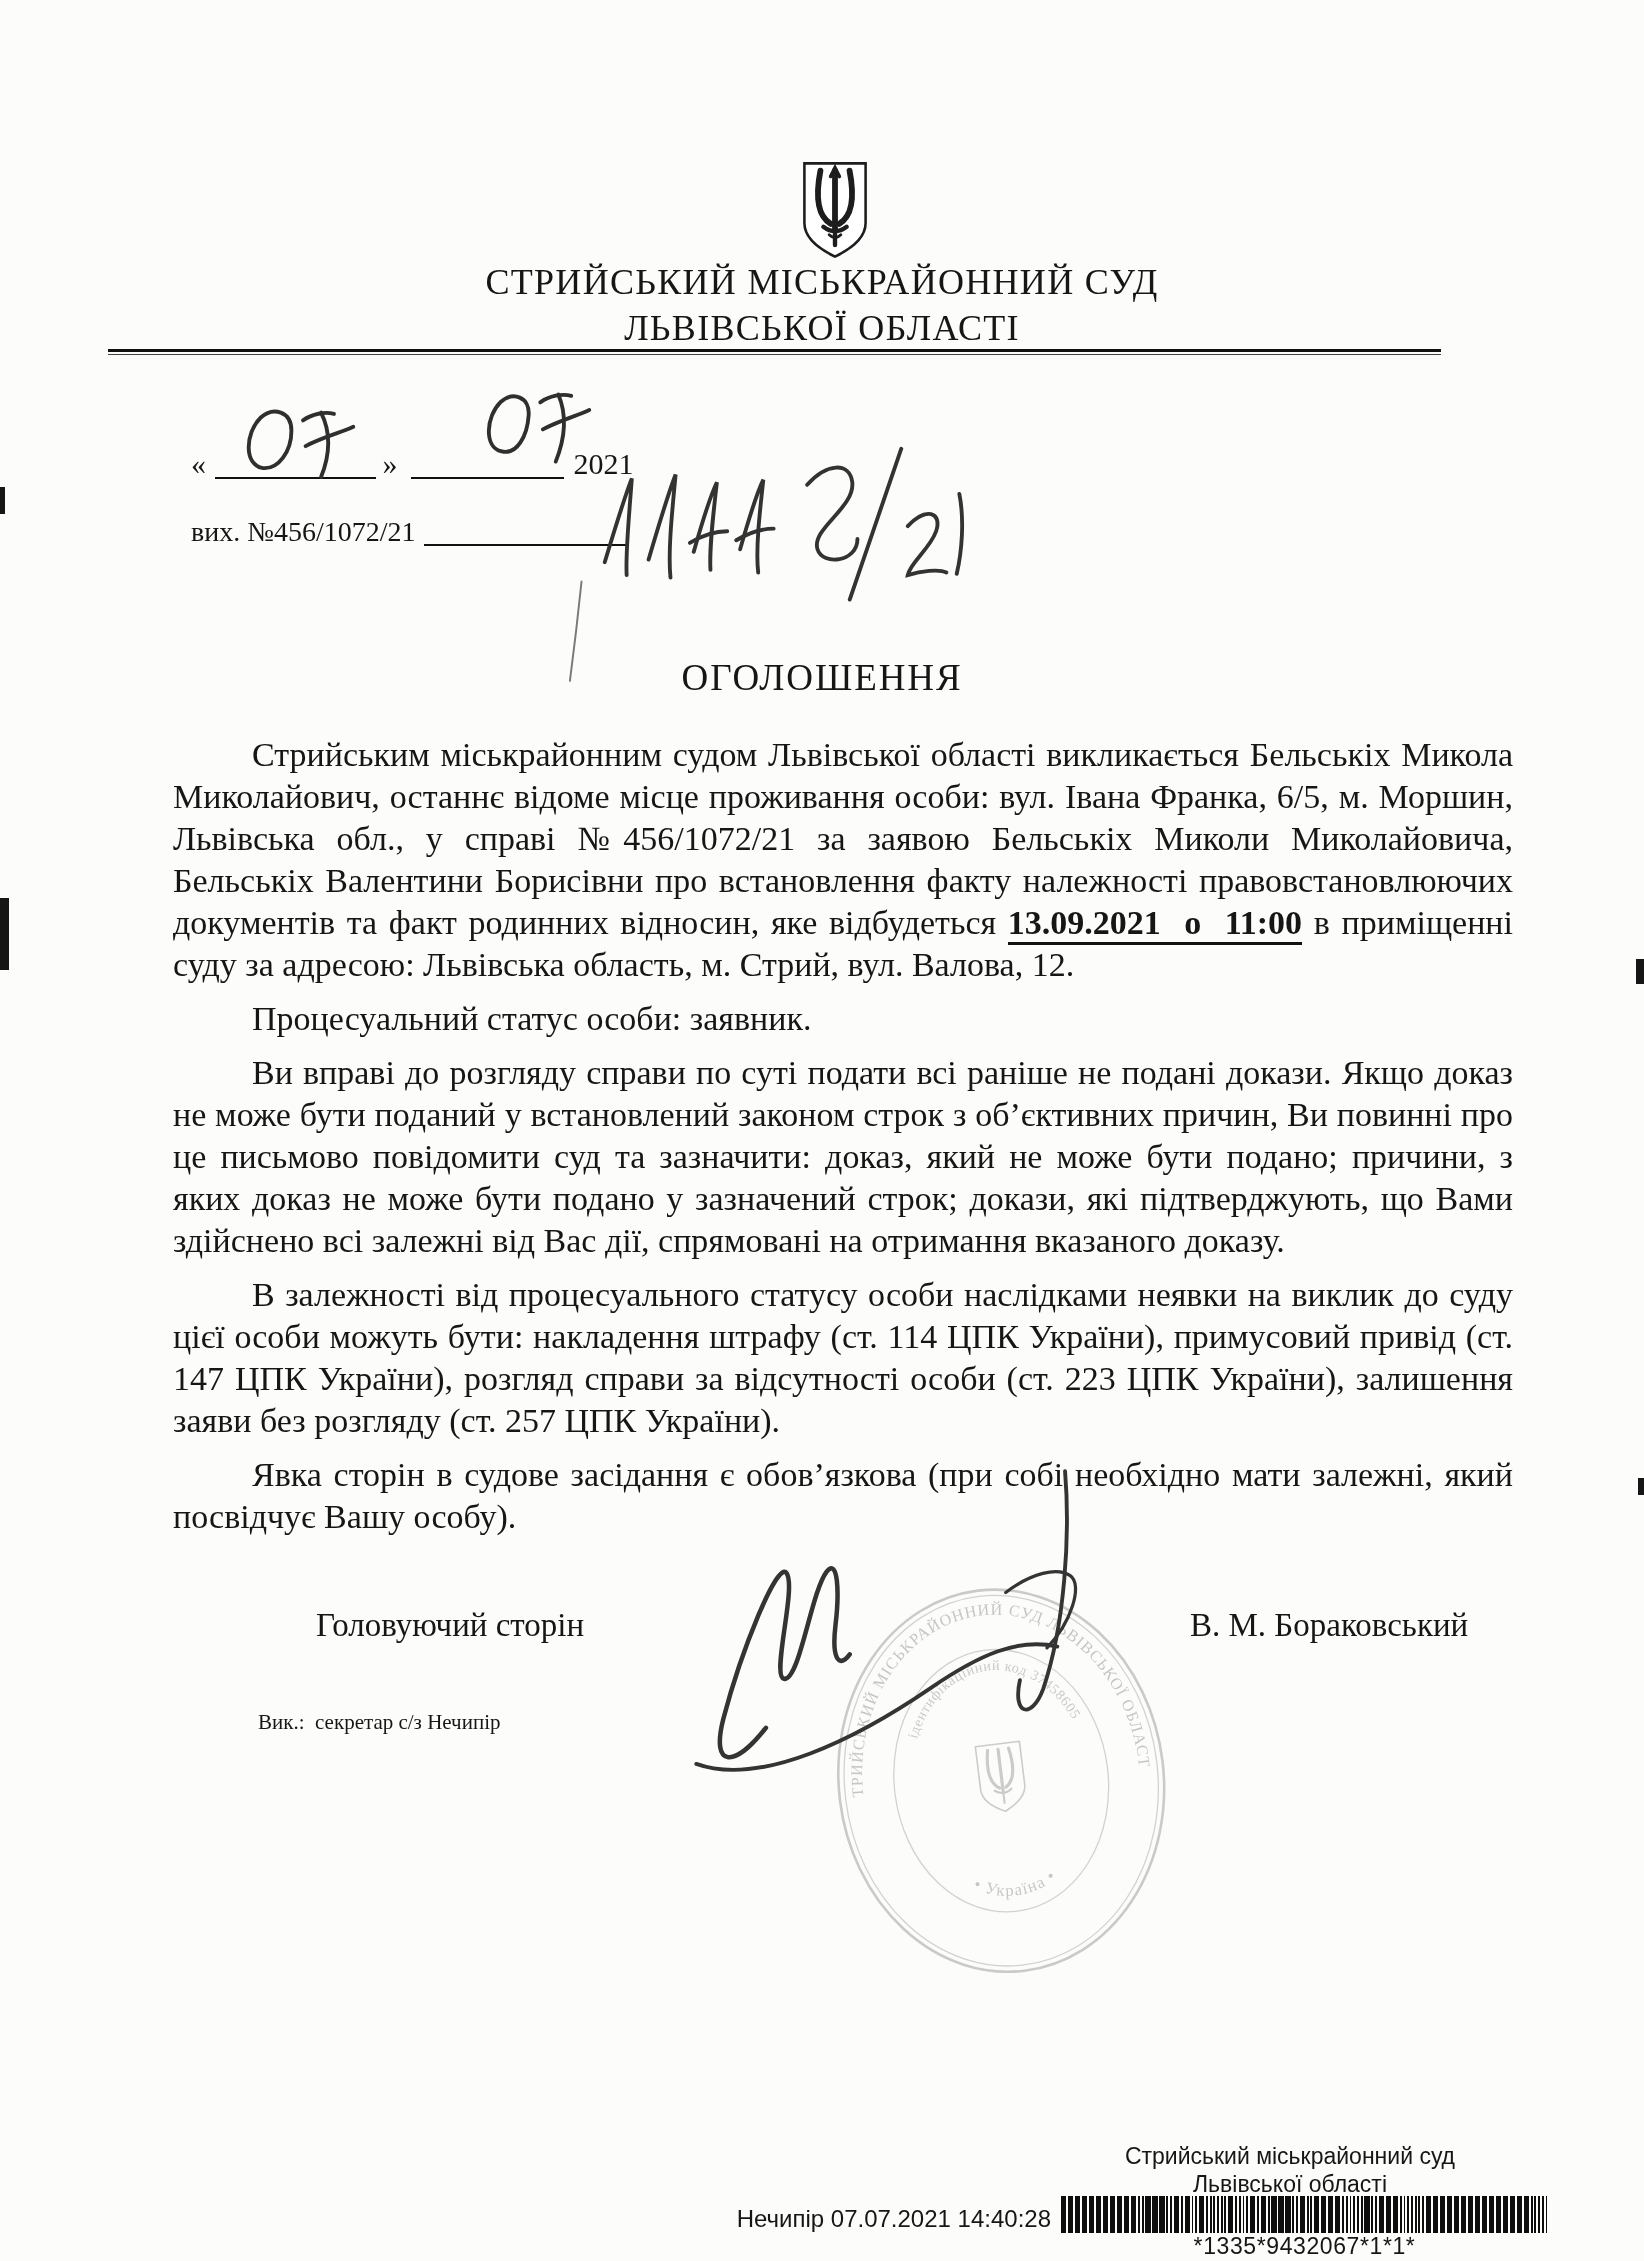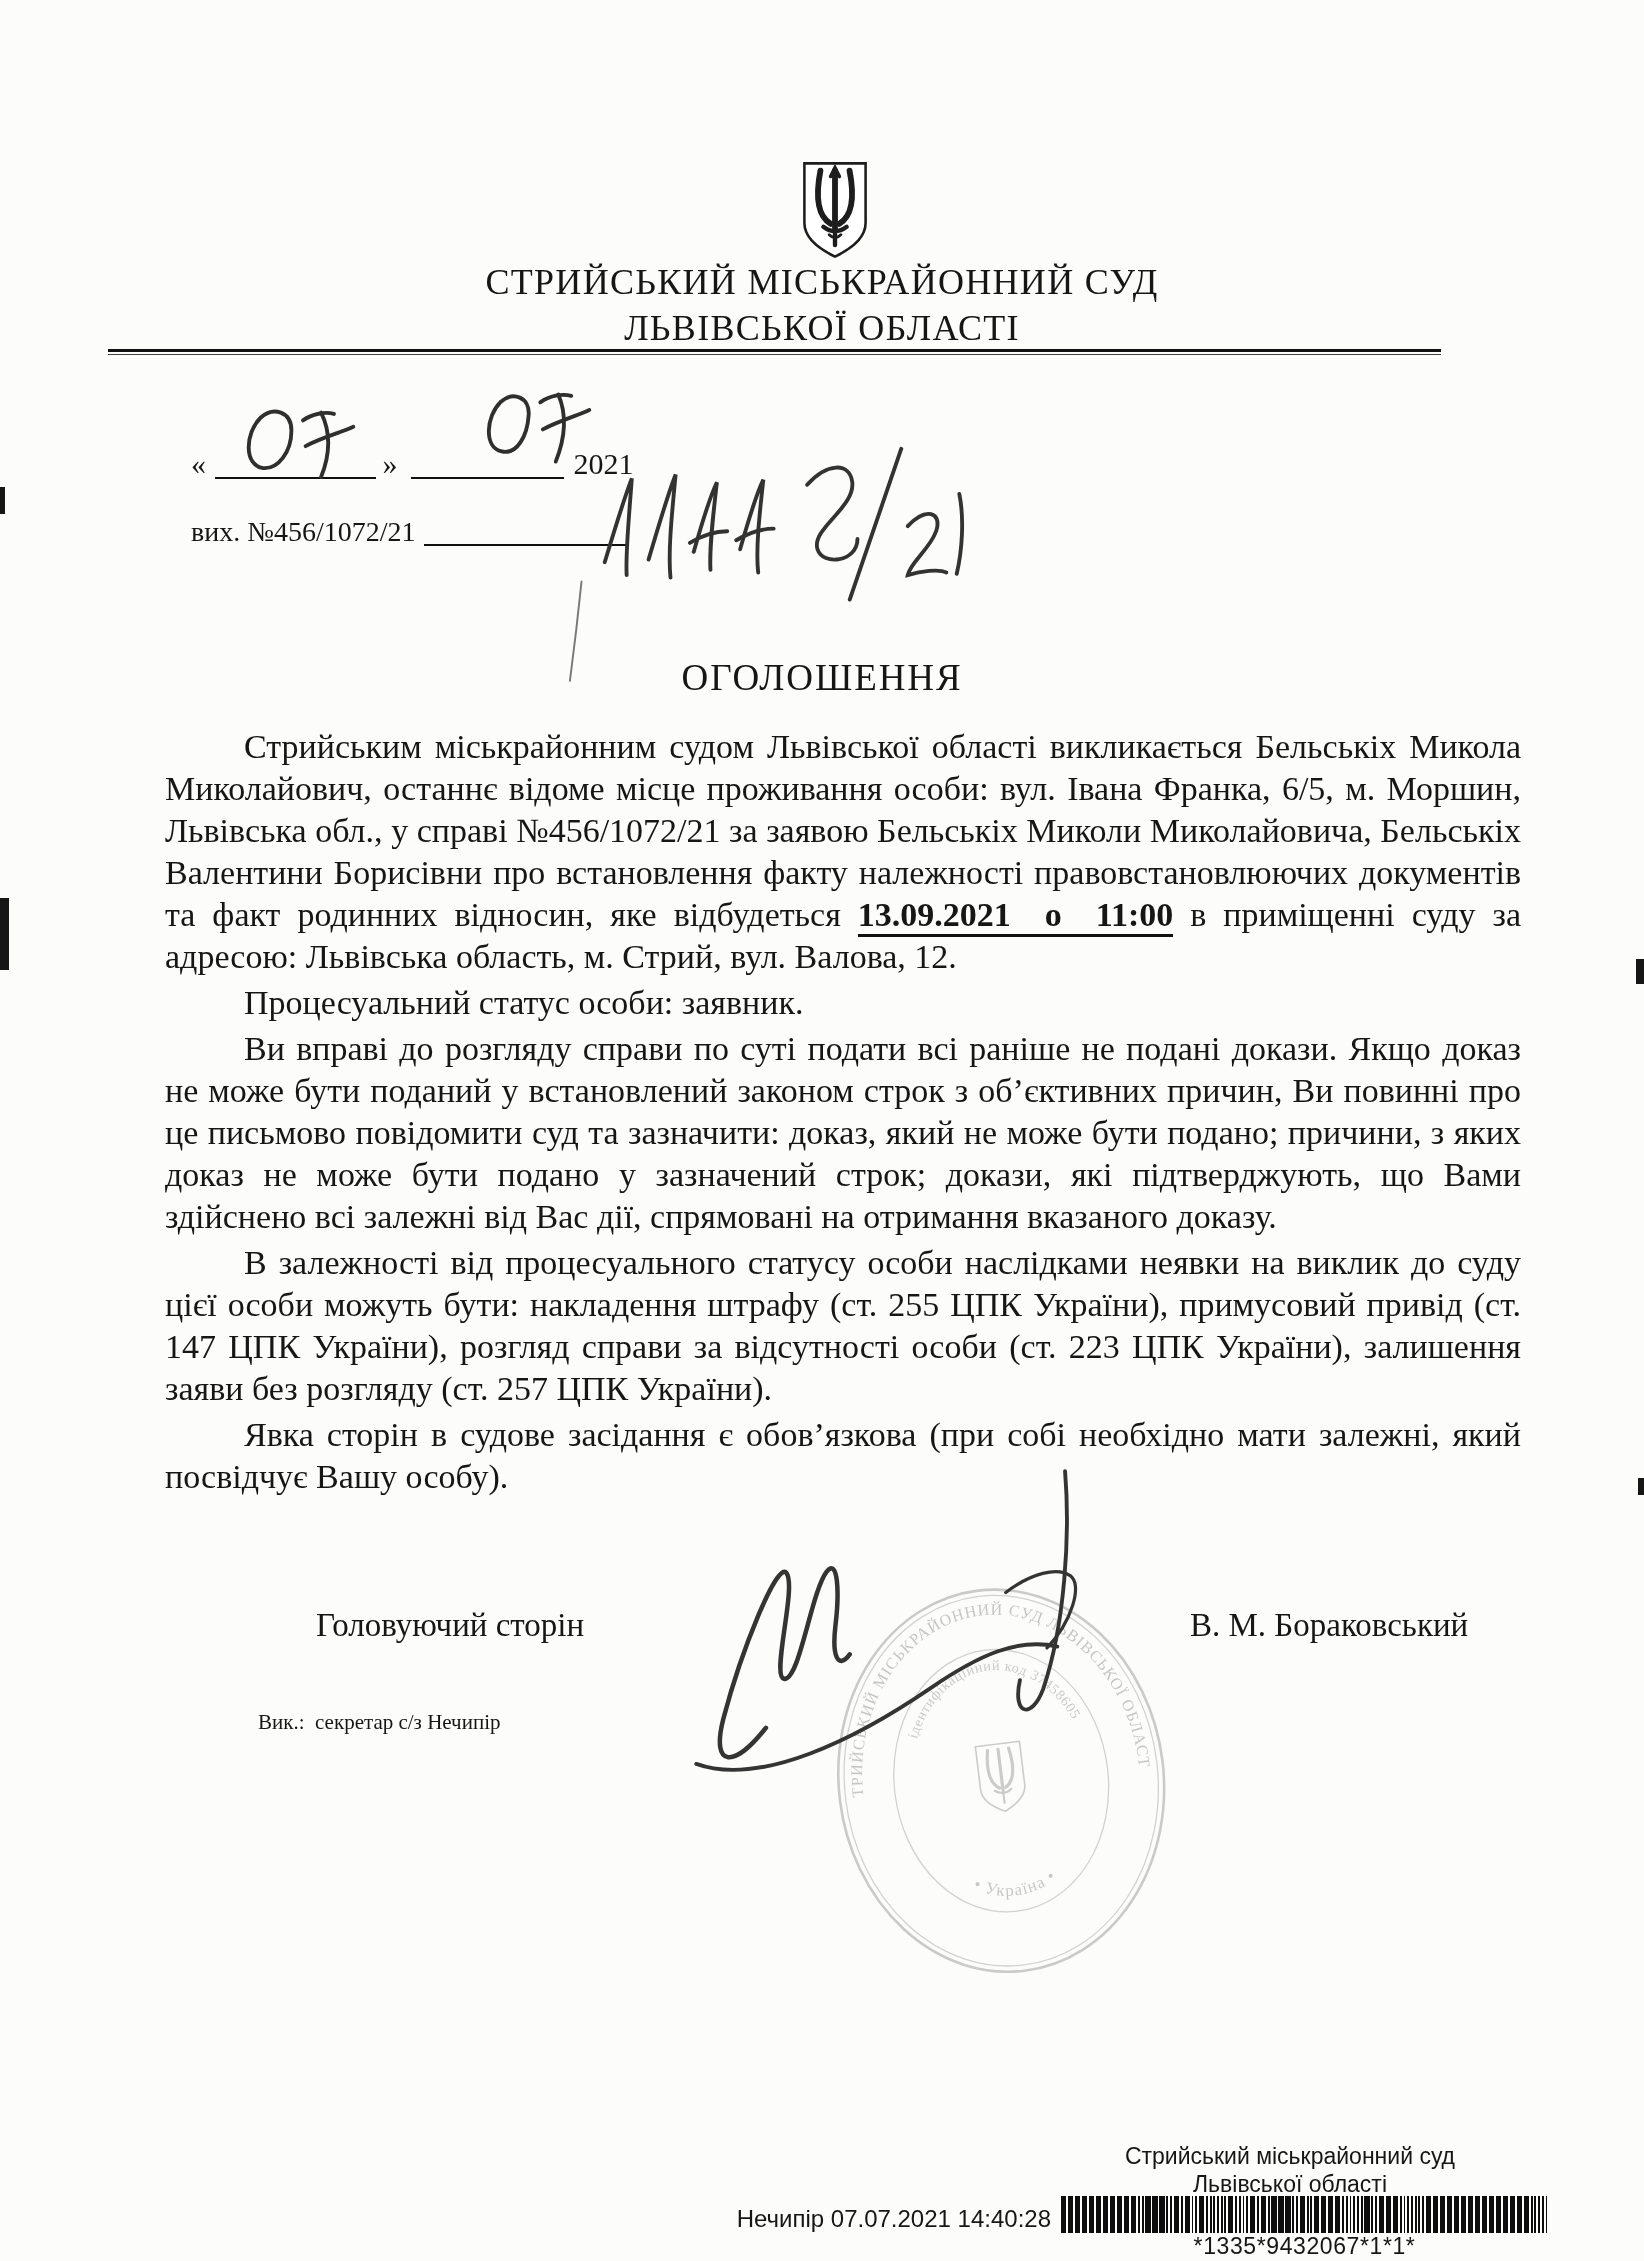--- a/index.html
+++ b/index.html
@@ -36,21 +36,21 @@
 
   
   .doc-title {
     position:absolute; top:656px; left:0; width:100%;
     text-align:center; font-size:37px; letter-spacing:1.9px;
   }
   .body-text {
     position:absolute; left:161px; top:722px; width:1364px;
     font-size:34px; line-height:42px; text-align:justify;
   }
-  .body-text p { margin:4px; text-indent:79px; }
+  .body-text p { margin:12px; text-indent:79px; }
   .hearing { font-weight:bold; border-bottom:3.9px solid #111; padding-bottom:0.6px; white-space:nowrap; }
 
   
   .judge-role  { position:absolute; left:316px;  top:1607px; font-size:33px; white-space:nowrap; }
   .judge-name  { position:absolute; left:1190px; top:1607px; font-size:33px; white-space:nowrap; }
   .executor    { position:absolute; left:258px;  top:1710px; font-size:21px; white-space:nowrap; }
 
   
   .footer-court {
     position:absolute; left:1032px; top:2142px; width:516px;
@@ -114,21 +114,21 @@
   <div class="refline">
     <span>вих. №456/1072/21</span><span class="blank"></span>
   </div>
 
   <div class="doc-title">ОГОЛОШЕННЯ</div>
 
   <div class="body-text">
     <p><span>Стрийським міськрайонним судом Львівської області викликається  Бельськіх Микола Миколайович, останнє відоме місце проживання особи: вул. Івана Франка, 6/5,  м. Моршин, Львівська обл., у справі №456/1072/21 за заявою Бельськіх Миколи Миколайовича, Бельськіх Валентини Борисівни про встановлення факту належності правовстановлюючих документів та факт родинних відносин, яке відбудеться </span><span class="hearing">13.09.2021&nbsp; о&nbsp; 11:00</span><span> в приміщенні суду за адресою: Львівська область, м. Стрий, вул. Валова, 12.</span></p>
     <p>Процесуальний статус особи: заявник.</p>
     <p>Ви вправі до розгляду справи по суті подати всі раніше не подані докази. Якщо доказ не може бути поданий у встановлений законом строк з об’єктивних причин, Ви повинні про це письмово повідомити суд та зазначити: доказ, який не може бути подано; причини, з яких доказ не може бути подано у зазначений строк; докази, які підтверджують, що Вами здійснено всі залежні від Вас дії, спрямовані на отримання вказаного доказу.</p>
-    <p>В залежності від процесуального статусу особи наслідками неявки на виклик до суду цієї особи можуть бути: накладення штрафу (ст. 255 ЦПК України), примусовий привід (ст. 147 ЦПК України), розгляд справи за відсутності особи (ст. 223 ЦПК України), залишення заяви без розгляду (ст. 257 ЦПК України).</p>
+    <p>В залежності від процесуального статусу особи наслідками неявки на виклик до суду цієї особи можуть бути: накладення штрафу (ст. 114 ЦПК України), примусовий привід (ст. 147 ЦПК України), розгляд справи за відсутності особи (ст. 223 ЦПК України), залишення заяви без розгляду (ст. 257 ЦПК України).</p>
     <p>Явка сторін в судове засідання є обов’язкова (при собі необхідно мати залежні, який посвідчує Вашу особу).</p>
   </div>
 
   <div class="judge-role">Головуючий сторін</div>
   <div class="judge-name">В. М. Бораковський</div>
   <div class="executor">Вик.:&nbsp; секретар с/з Нечипір</div>
 
   <svg class="ink-overlay" width="1644" height="2261" viewBox="0 0 2550 3507">
     <defs>
       <path id="sealOuterArc" d="M 1338,2762 A 215,258 0 1 1 1768,2762" fill="none"></path>

